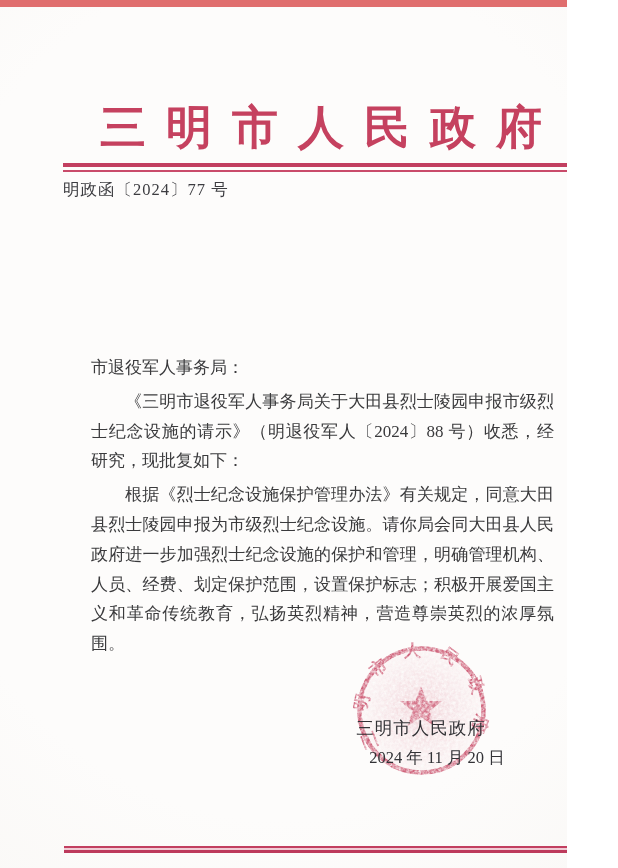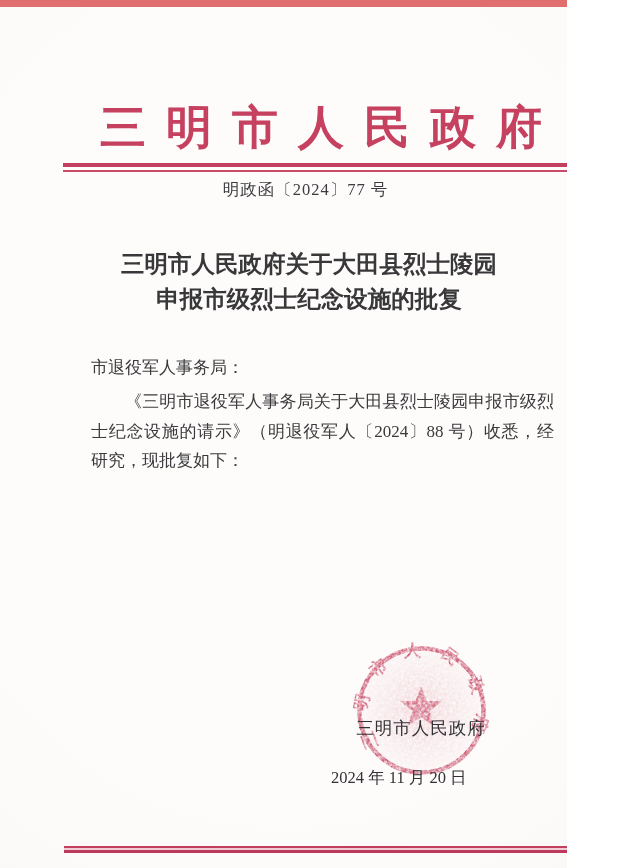--- a/index.html
+++ b/index.html
@@ -45,21 +45,21 @@
   }
   .head-rule .thick { height: 4px; background: #c23f60; }
   .head-rule .gap   { height: 3px; }
   .head-rule .thin  { height: 2px; background: #c94b6a; }
 
   .doc-number {
     position: absolute;
     top: 179px;
     left: 63px;
     width: 485px;
-    text-align: center;
+    text-align: left;
     font-size: 16.5px;
     color: #3c3c40;
     letter-spacing: 1px;
   }
   .title {
     position: absolute;
     top: 247px;
     left: 64px;
     width: 490px;
     margin: 0;
@@ -97,26 +97,25 @@
     left: 351px;
     width: 140px;
     text-align: center;
     font-size: 17.5px;
     letter-spacing: 1px;
     color: #323236;
   }
   .sig-date {
     position: absolute;
     top: 747px;
-    left: 331px;
+    left: 352px;
     width: 170px;
-    text-align: left;
+    text-align: center;
     font-size: 16.5px;
     color: #323236;
-    margin-top: 20px;
   }
   
   .bottom-rule {
     position: absolute;
     top: 846px;
     left: 64px;
     width: 508px;
   }
   .bottom-rule .thin  { height: 2px; background: #c23f60; }
   .bottom-rule .gap   { height: 2px; background: #f0ccd5; }
@@ -140,28 +139,25 @@
   <div class="issuer">三明市人民政府</div>
 
   <div class="head-rule">
     <div class="thick"></div>
     <div class="gap"></div>
     <div class="thin"></div>
   </div>
 
   <div class="doc-number">明政函〔2024〕77 号</div>
 
-  <h1 class="title">
-    <span>三明市人民政府关于大田县烈士陵园</span><br>
-    <span>申报市级烈士纪念设施的批复</span>
-  </h1>
 
   <div class="body-text">
     <p>市退役军人事务局：</p>
     <p class="indent">《三明市退役军人事务局关于大田县烈士陵园申报市级烈士纪念设施的请示》（明退役军人〔2024〕88 号）收悉，经研究，现批复如下：</p>
+    <p class="indent">根据《烈士纪念设施保护管理办法》有关规定，同意大田县烈士陵园申报为市级烈士纪念设施。请你局会同大田县人民政府进一步加强烈士纪念设施的保护和管理，明确管理机构、人员、经费、划定保护范围，设置保护标志；积极开展爱国主义和革命传统教育，弘扬英烈精神，营造尊崇英烈的浓厚氛围。</p>
   </div>
 
   <svg class="seal" viewBox="0 0 137 137" xmlns="http://www.w3.org/2000/svg">
     <defs>
       <radialGradient id="sealFill" cx="50%" cy="50%" r="50%">
         <stop offset="0%" stop-color="#d2697f" stop-opacity="0.30"></stop>
         <stop offset="55%" stop-color="#d2697f" stop-opacity="0.16"></stop>
         <stop offset="100%" stop-color="#d2697f" stop-opacity="0.05"></stop>
       </radialGradient>
       <filter id="stampNoise" x="-10%" y="-10%" width="120%" height="120%">

